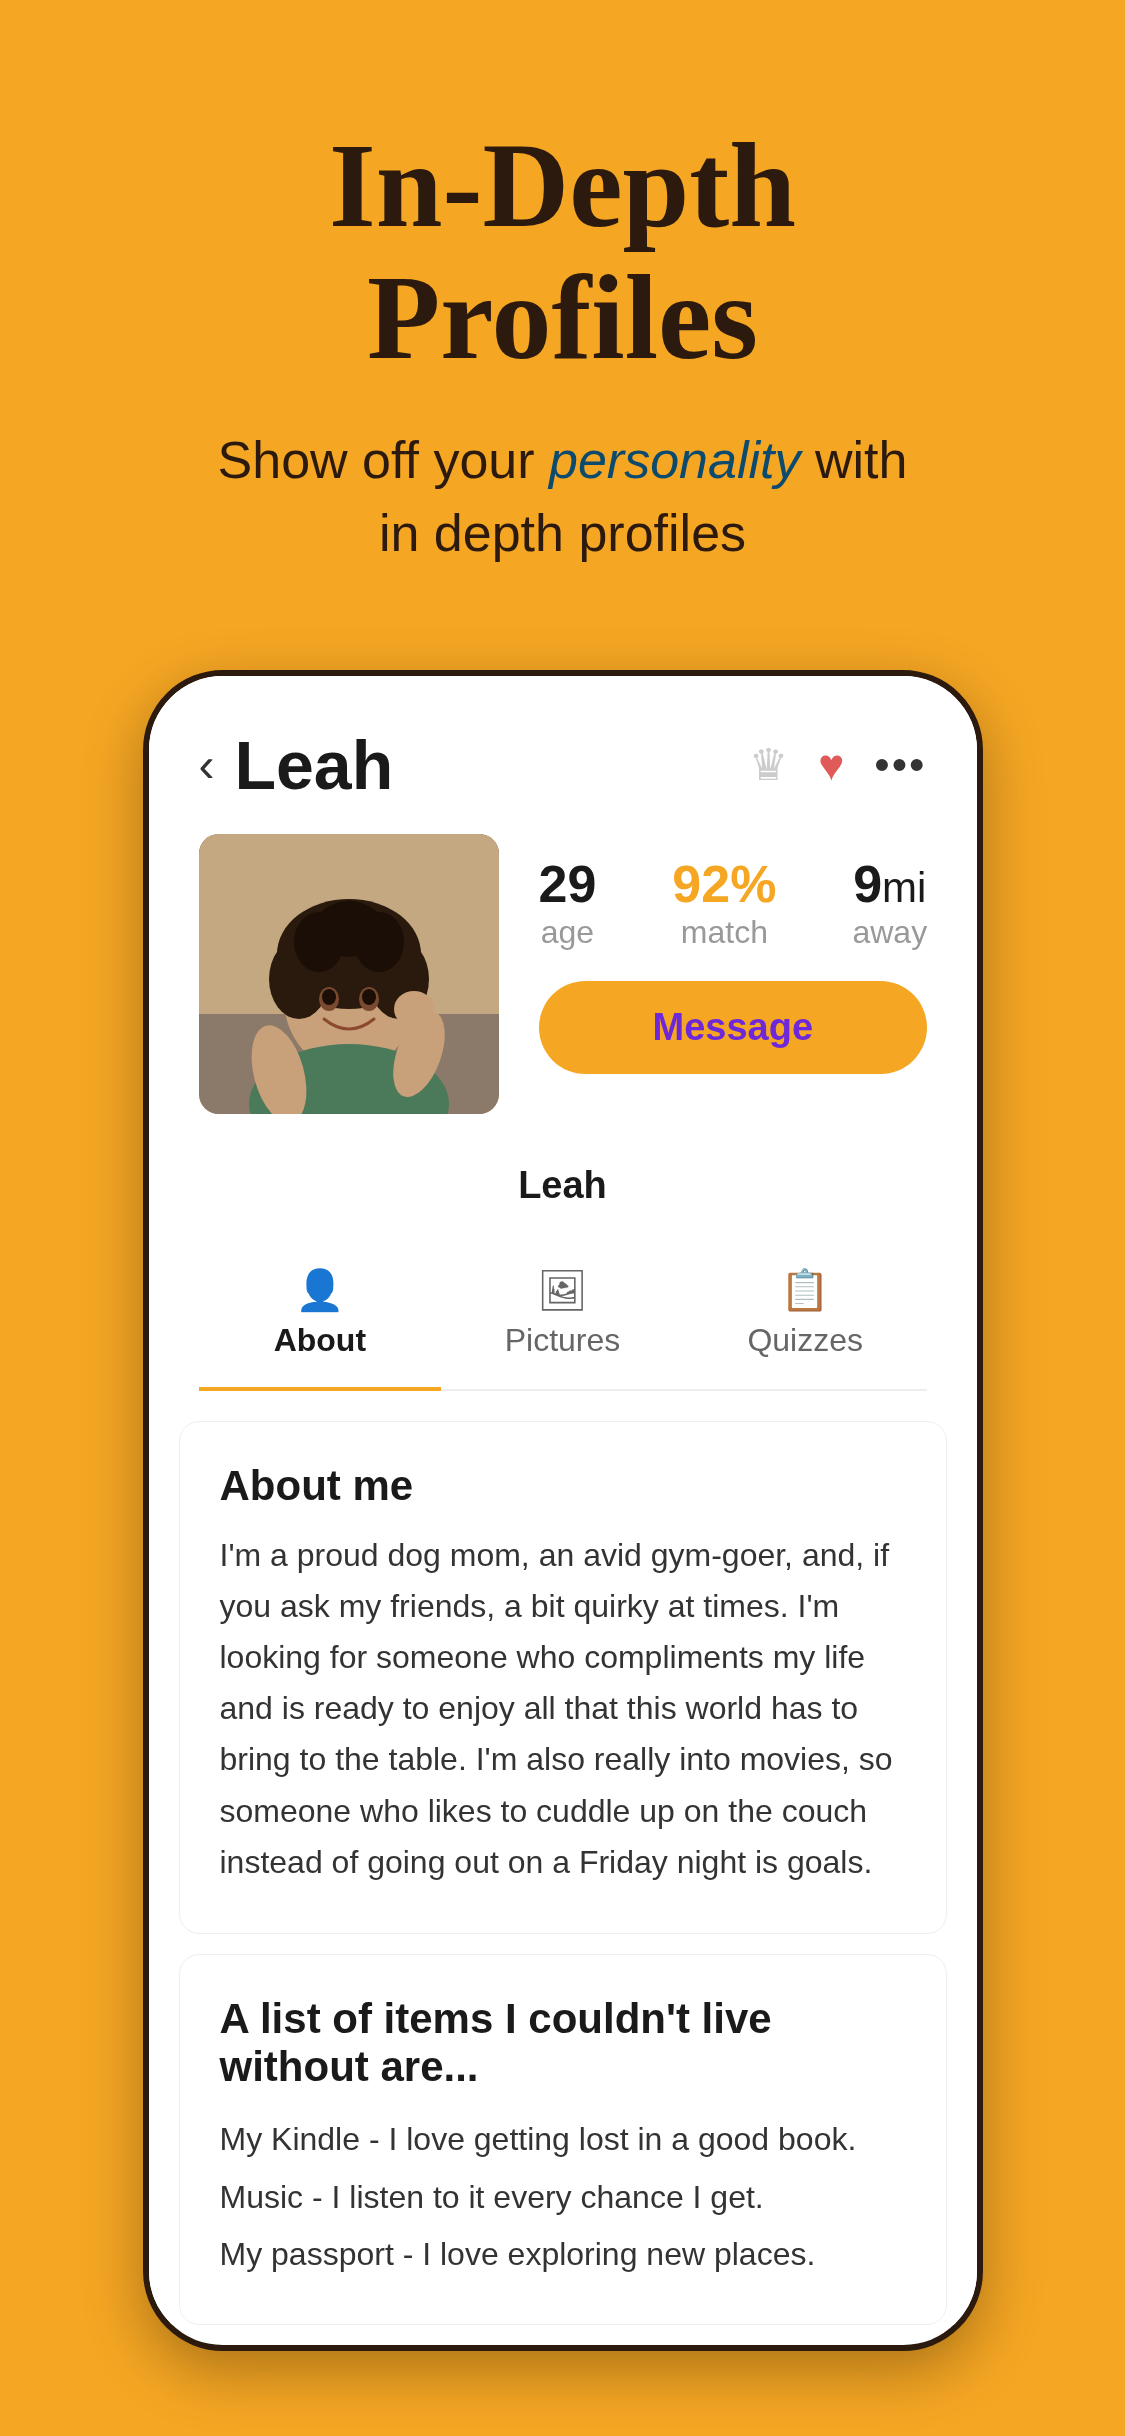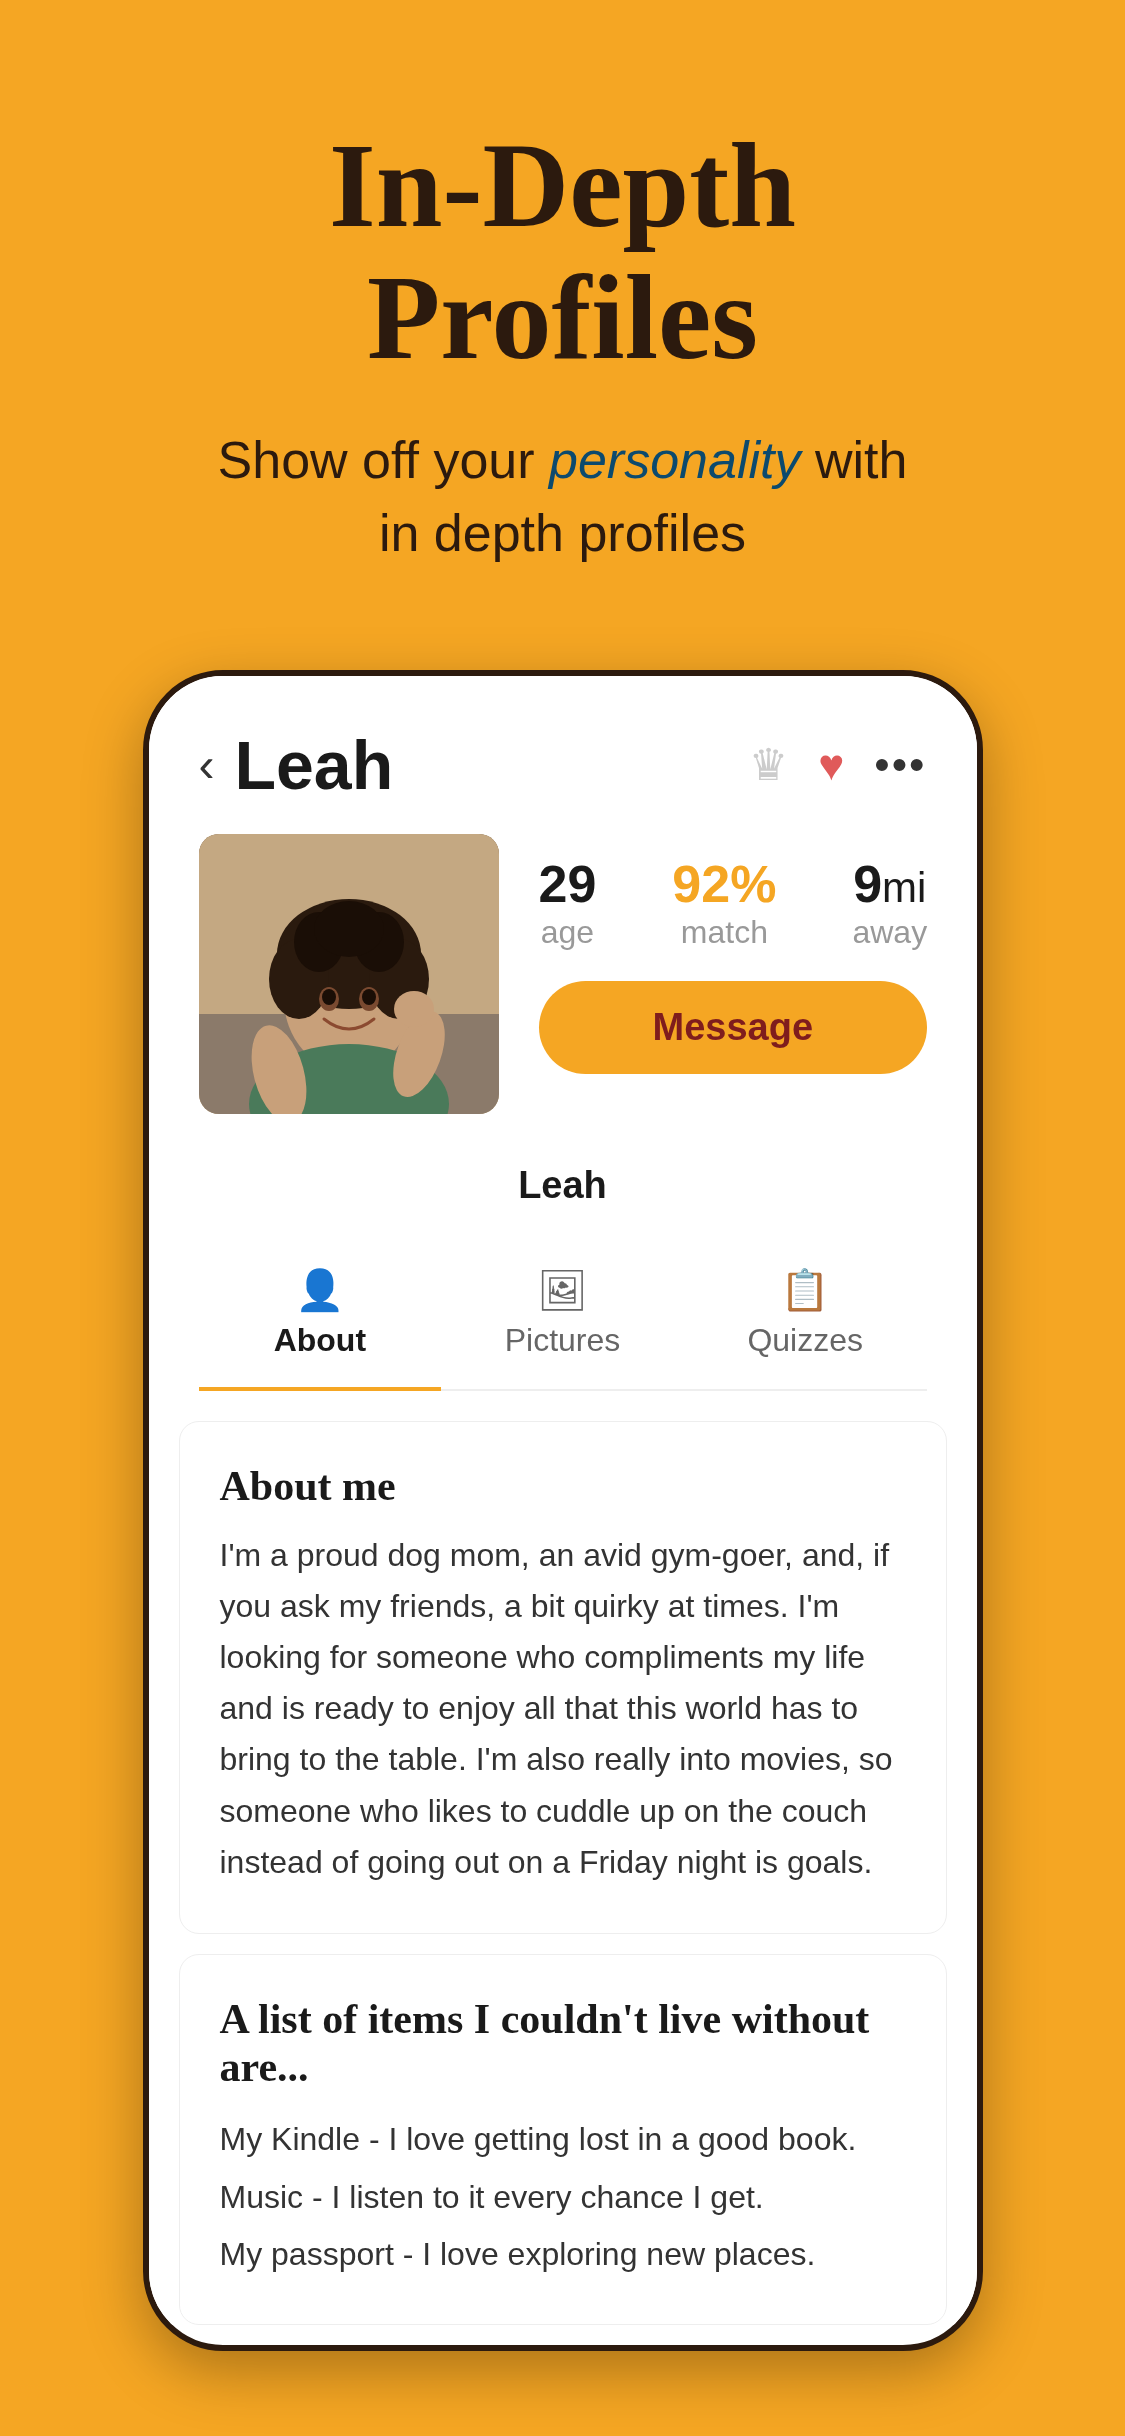--- a/index.html
+++ b/index.html
@@ -148,21 +148,21 @@
       font-size: 32px;
       color: #999;
     }
 
     .match-value {
       color: #F5A623;
     }
 
     .message-btn {
       background: #F5A623;
-      color: #7f1d1d;
+      color: #6d28d9;
       border: none;
       border-radius: 50px;
       padding: 25px 60px;
       font-size: 38px;
       font-weight: 600;
       cursor: pointer;
       width: 100%;
       margin-top: 10px;
     }
 
@@ -224,21 +224,20 @@
       padding: 40px;
       border-radius: 20px;
       border: 1px solid #eee;
     }
 
     .section-title {
       font-size: 42px;
       font-weight: 700;
       color: #1a1a1a;
       margin-bottom: 20px;
-      font-family: Liberation Serif, serif;
     }
 
     .section-text {
       font-size: 32px;
       color: #333;
       line-height: 1.6;
     }
 
     .section-text p {
       margin-bottom: 5px;

